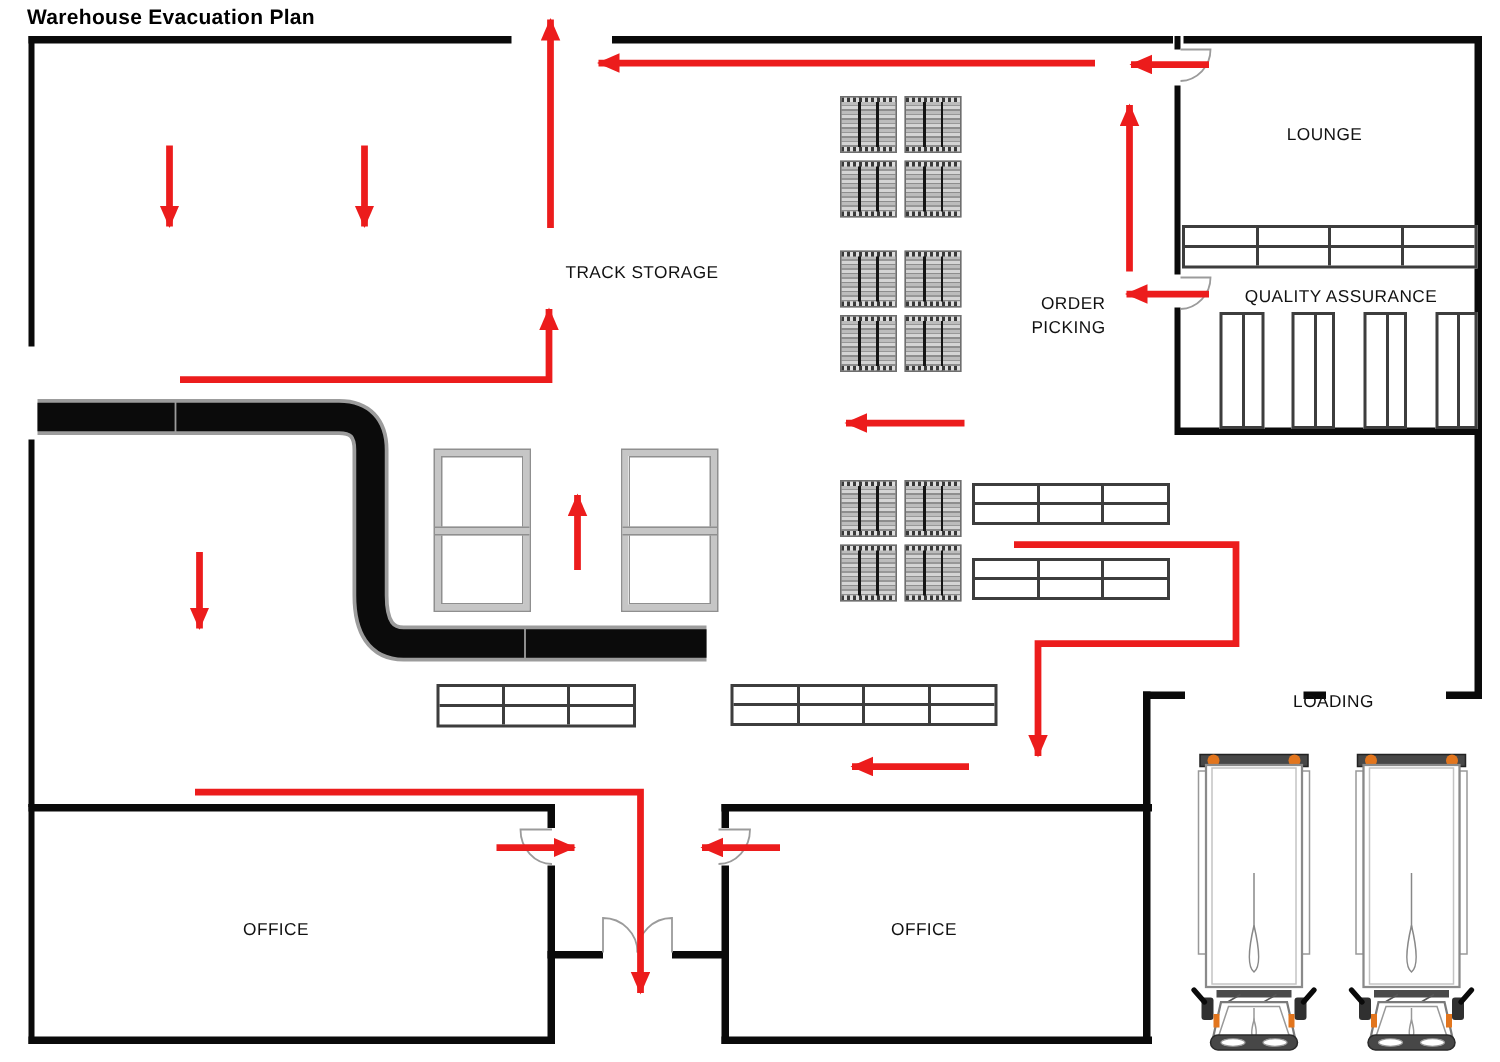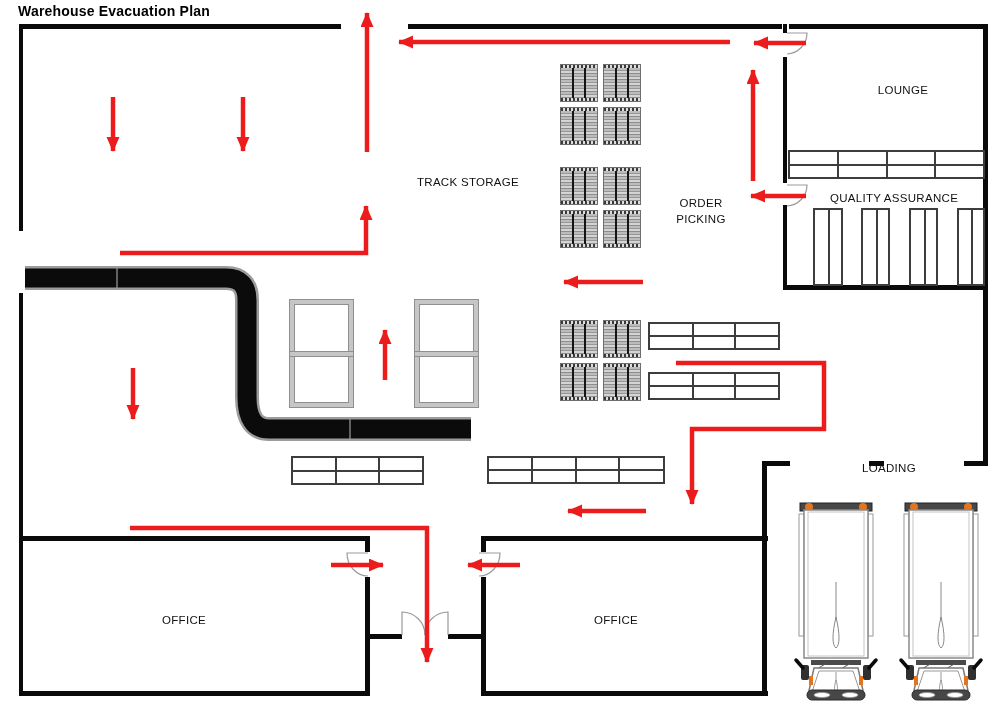--- a/index.html
+++ b/index.html
@@ -9,21 +9,21 @@
   }
   .layer{position:absolute;left:0;top:0;width:1000px;height:708px;}
   .title{
     position:absolute;left:18px;top:3px;font-size:14px;font-weight:bold;color:#000;
     letter-spacing:.2px;
   }
   .label{
     position:absolute;transform:translate(-50%,-50%);font-size:11.5px;color:#111;
     white-space:nowrap;letter-spacing:.3px;z-index:6;
   }
-  .label.wrap{white-space:normal;text-align:center;width:72px;line-height:1.4;}
+  .label.wrap{white-space:normal;text-align:right;width:72px;line-height:1.4;}
 
   
   .shelf{position:absolute;background:#fff;border:2px solid #3d3d3d;box-sizing:border-box;z-index:4;}
   .shelf::before{content:"";position:absolute;inset:0;}
   .shelf.cols-3::before{background:
     linear-gradient(to bottom,transparent calc(50% - 1px),#3d3d3d calc(50% - 1px) calc(50% + 1px),transparent calc(50% + 1px)),
     linear-gradient(to right,transparent calc(33.3% - 1px),#3d3d3d calc(33.3% - 1px) calc(33.3% + 1px),transparent calc(33.3% + 1px) calc(66.6% - 1px),#3d3d3d calc(66.6% - 1px) calc(66.6% + 1px),transparent calc(66.6% + 1px));}
   .shelf.cols-4::before{background:
     linear-gradient(to bottom,transparent calc(50% - 1px),#3d3d3d calc(50% - 1px) calc(50% + 1px),transparent calc(50% + 1px)),
     linear-gradient(to right,transparent calc(25% - 1px),#3d3d3d calc(25% - 1px) calc(25% + 1px),transparent calc(25% + 1px) calc(50% - 1px),#3d3d3d calc(50% - 1px) calc(50% + 1px),transparent calc(50% + 1px) calc(75% - 1px),#3d3d3d calc(75% - 1px) calc(75% + 1px),transparent calc(75% + 1px));}
@@ -194,21 +194,21 @@
       <path d="M385,380 V330" marker-end="url(#ah)"></path>
       <path d="M133,368 V419" marker-end="url(#ah)"></path>
       <path d="M676,363 H824 V429 H692 V504" marker-end="url(#ah)"></path>
       <path d="M646,511 H568" marker-end="url(#ah)"></path>
       <path d="M130,528 H427 V662" marker-end="url(#ah)"></path>
       <path d="M331,565 H383" marker-end="url(#ah)"></path>
       <path d="M520,565 H468" marker-end="url(#ah)"></path>
     </g>
   </svg>
 
-  <div class="label" style="left:903px;top:90px;">LOUNGE</div>
+  <div class="label" style="left:883px;top:90px;">LOUNGE</div>
   <div class="label" style="left:894px;top:198px;">QUALITY ASSURANCE</div>
-  <div class="label" style="left:468px;top:182px;">TRACK STORAGE</div>
+  <div class="label" style="left:428px;top:182px;">TRACK STORAGE</div>
   <div class="label wrap" style="left:701px;top:211px;">ORDER PICKING</div>
   <div class="label" style="left:184px;top:620px;">OFFICE</div>
   <div class="label" style="left:616px;top:620px;">OFFICE</div>
   <div class="label" style="left:889px;top:468px;">LOADING</div>
 
 </div>
 
 </body></html>

